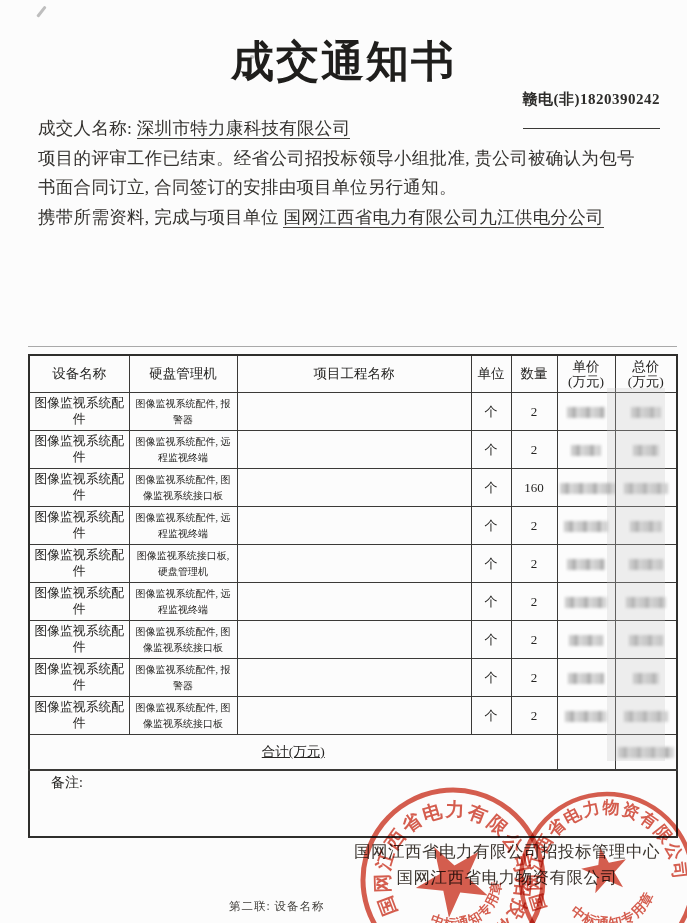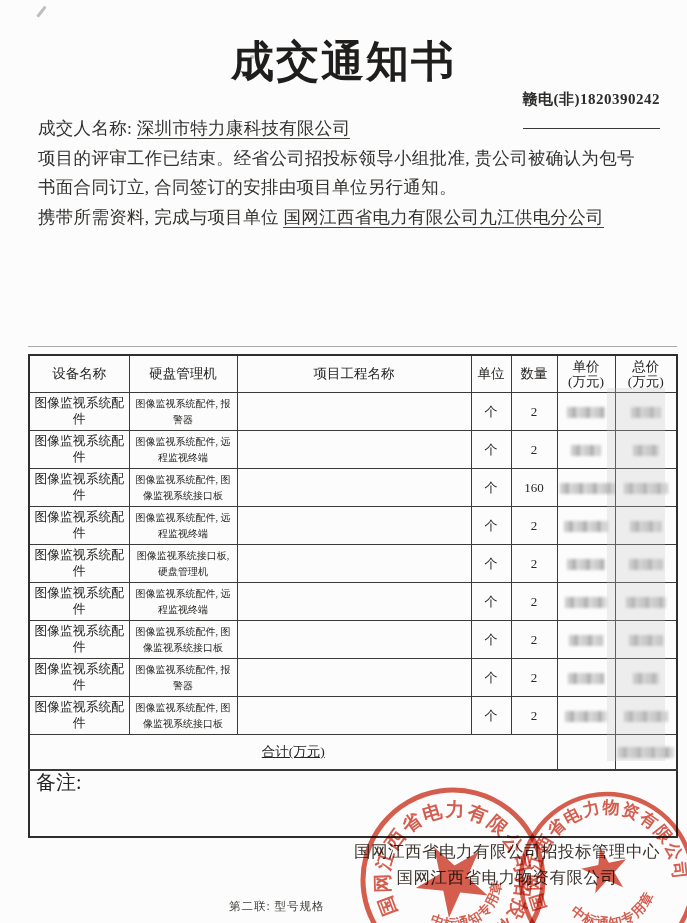--- a/index.html
+++ b/index.html
@@ -38,21 +38,21 @@
   }
   table.main{border:2px solid #2f2e2c;}
   table.main th{font-weight:normal;font-size:13.5px;height:34px;}
   table.main td{height:35px;}
   th.bl2,td.bl2{border-left-width:2px;}
   td.cell-device{font-size:12.8px;padding:1px 1px;margin-left:28px;}
   td.cell-model{font-size:10px;padding:1px 3px;}
   tr.total-row td{height:32px;font-size:13.5px;text-decoration:underline;}
   tr.remark-row td{
     height:57px;text-align:left;vertical-align:top;
-    padding:4px 6px;font-size:20px;border-top-width:2px;
+    padding:4px 21px;font-size:14px;border-top-width:2px;
   }
   .censor{
     height:11px;border-radius:1px;margin:1px auto 0;
     background:repeating-linear-gradient(90deg,#cbcbcb 0 5px,#b1b1b1 5px 9px,#d6d6d6 9px 14px);
     filter:blur(1.4px);
   }
   .censor.total{margin-top:0;}
   .price-band{
     position:absolute;top:388px;left:607px;width:58px;height:373px;
     background:rgba(198,198,198,.28);pointer-events:none;
@@ -251,21 +251,21 @@
   </tbody>
 </table>
 
 <div class="price-band"></div>
 
 <div class="footer-block">
   <div>国网江西省电力有限公司招投标管理中心</div>
   <div>国网江西省电力物资有限公司</div>
 </div>
 
-<div class="copy-note">第二联: 型号规格</div>
+<div class="copy-note">第二联: 设备名称</div>
 
 <svg class="stamp" style="left:348px;top:780px" width="212" height="145" viewBox="0 0 212 145" overflow="visible">
   <g transform="rotate(-30 105 100)" fill="none" stroke="#cf3a28">
     <circle cx="105" cy="100" r="90" stroke-width="5"></circle>
     <path id="lring" d="M 41 100 a 64 64 0 1 1 128 0 a 64 64 0 1 1 -128 0" stroke="none"></path>
     <text fill="#cf3a28" stroke="none" font-size="19" letter-spacing="2">
       <textPath href="#lring">国网江西省电力有限公司招投标管理中心</textPath>
     </text>
     <path d="M105,62 L113.5,88.3 L141.2,88.3 L118.8,104.5 L127.4,130.7 L105,114.5 L82.6,130.7 L91.2,104.5 L68.8,88.3 L96.5,88.3 Z" fill="#cf3a28" stroke="none"></path>
     <path id="lbot" d="M 64 125 A 48 48 0 0 0 146 125" stroke="none"></path>

